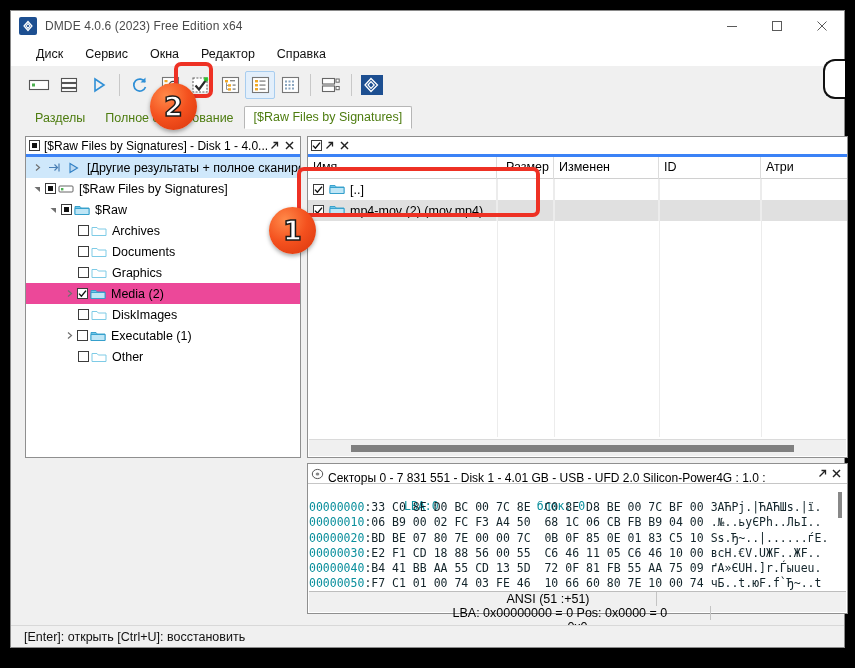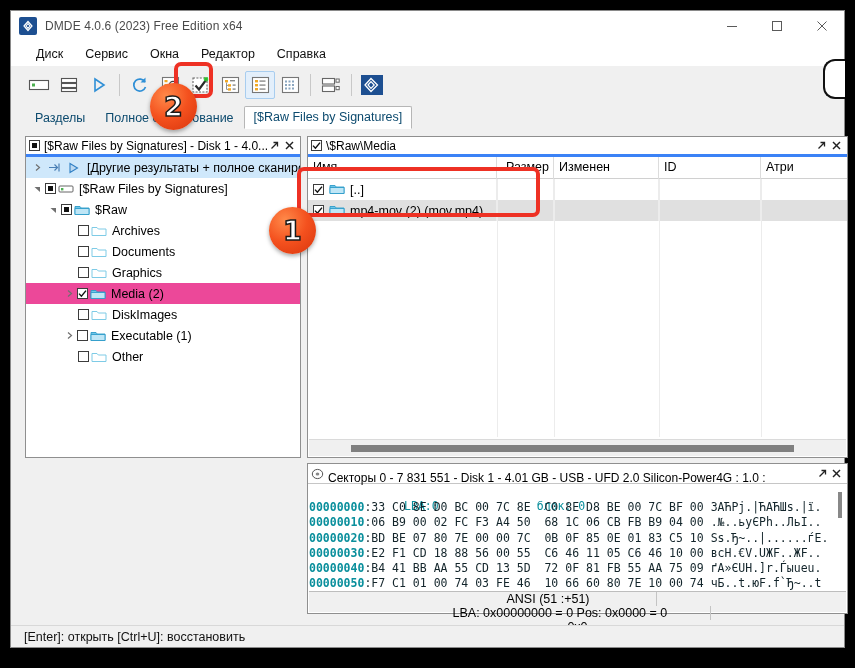--- a/index.html
+++ b/index.html
@@ -39,21 +39,21 @@
     border-bottom:1px solid #f0f0f0;position:relative;
   }
   .tb{width:30px;height:28px;display:flex;align-items:center;justify-content:center;position:relative;}
   .tb.sel{background:#e3effb;border:1px solid #a8cdef;box-sizing:border-box;border-radius:2px;}
   .tbsep{width:1px;height:22px;background:#c8c8c8;margin:0 5px;}
   .tb svg{display:block;}
 
   
   .tabrow{height:24px;background:#f0f0f0;display:flex;align-items:flex-end;padding-left:14px;position:relative;}
   .tab{
-    padding:3px 9px 4px 9px;font-size:12.5px;color:#0c4a6e;background:#f0f0f0;
+    padding:3px 9px 4px 9px;font-size:12.5px;color:#4d7c0f;background:#f0f0f0;
     border:1px solid transparent;border-bottom:none;position:relative;
   }
   .tab.active{background:#ffffff;border:1px solid #b6b6b6;border-bottom:1px solid #fff;border-radius:2px 2px 0 0;}
 
   
   .content{position:absolute;left:0;top:118px;right:0;bottom:22px;background:#f0f0f0;}
 
   
   .panel{position:absolute;background:#ffffff;border:1px solid #8f8f8f;box-sizing:border-box;}
   .pane-title{
@@ -99,21 +99,21 @@
   .fl-hthumb{position:absolute;left:42px;top:5px;width:443px;height:7px;background:#808080;}
 
   
   #hex-panel{left:296px;top:334px;width:541px;height:151px;}
   .hex-title{height:20px;display:flex;align-items:center;border-bottom:1px solid #c6c6c6;box-sizing:border-box;padding:0 3px;font-size:12px;background:#fff;}
   .hex-body{
     position:absolute;left:1px;top:21px;right:1px;bottom:22px;background:#ffffff;overflow:hidden;
     font-family:"DejaVu Sans Mono","Liberation Mono",monospace;font-size:11.5px;
   }
   .hexline{height:15.2px;white-space:pre;letter-spacing:0px;}
-  .hx-off{color:#0a8f9c;font-weight:bold;}
+  .hx-off{color:#0a8f9c;}
   .hx-hdr{color:#0a8f9c;}
   .hx-data{color:#13252b;}
   .hex-vscroll{position:absolute;right:2px;top:22px;bottom:24px;width:9px;background:#fff;}
   .hex-vthumb{position:absolute;left:2px;top:6px;width:4px;height:26px;background:#888;}
   .hex-status{
     position:absolute;left:1px;right:1px;bottom:1px;height:21px;background:#f0f0f0;
     border-top:1px solid #bdbdbd;box-sizing:border-box;display:flex;align-items:center;font-size:12.5px;flex-direction:column;
   }
   .hs-seg{padding:0 8px;height:21px;display:flex;align-items:center;border-right:1px solid #c4c4c4;box-sizing:border-box;white-space:nowrap;}
 
@@ -461,21 +461,20 @@
         </div>
       </div>
 
       <div class="panel" id="files-panel">
         <div class="pane-title">
           <span class="cbox">
             <svg width="9" height="9" viewBox="0 0 9 9">
                 <path d="M1 4.6 L3.4 7.2 L8 1.6" fill="none" stroke="#111" stroke-width="1.4"></path>
               </svg>
           </span>
-          <span class="cap">\$Raw\Media</span>
           <span class="pt-btn">
             <svg width="11" height="11" viewBox="0 0 11 11">
                 <path d="M2.5 8.5 L8.5 2.5 M4.5 2.5 L8.5 2.5 L8.5 6.5" fill="none" stroke="#222" stroke-width="1.3"></path>
               </svg>
           </span>
           <span class="pt-btn">
             <svg width="11" height="11" viewBox="0 0 11 11">
                 <line x1="2" y1="2" x2="9" y2="9" stroke="#222" stroke-width="1.4"></line>
                 <line x1="9" y1="2" x2="2" y2="9" stroke="#222" stroke-width="1.4"></line>
               </svg>

